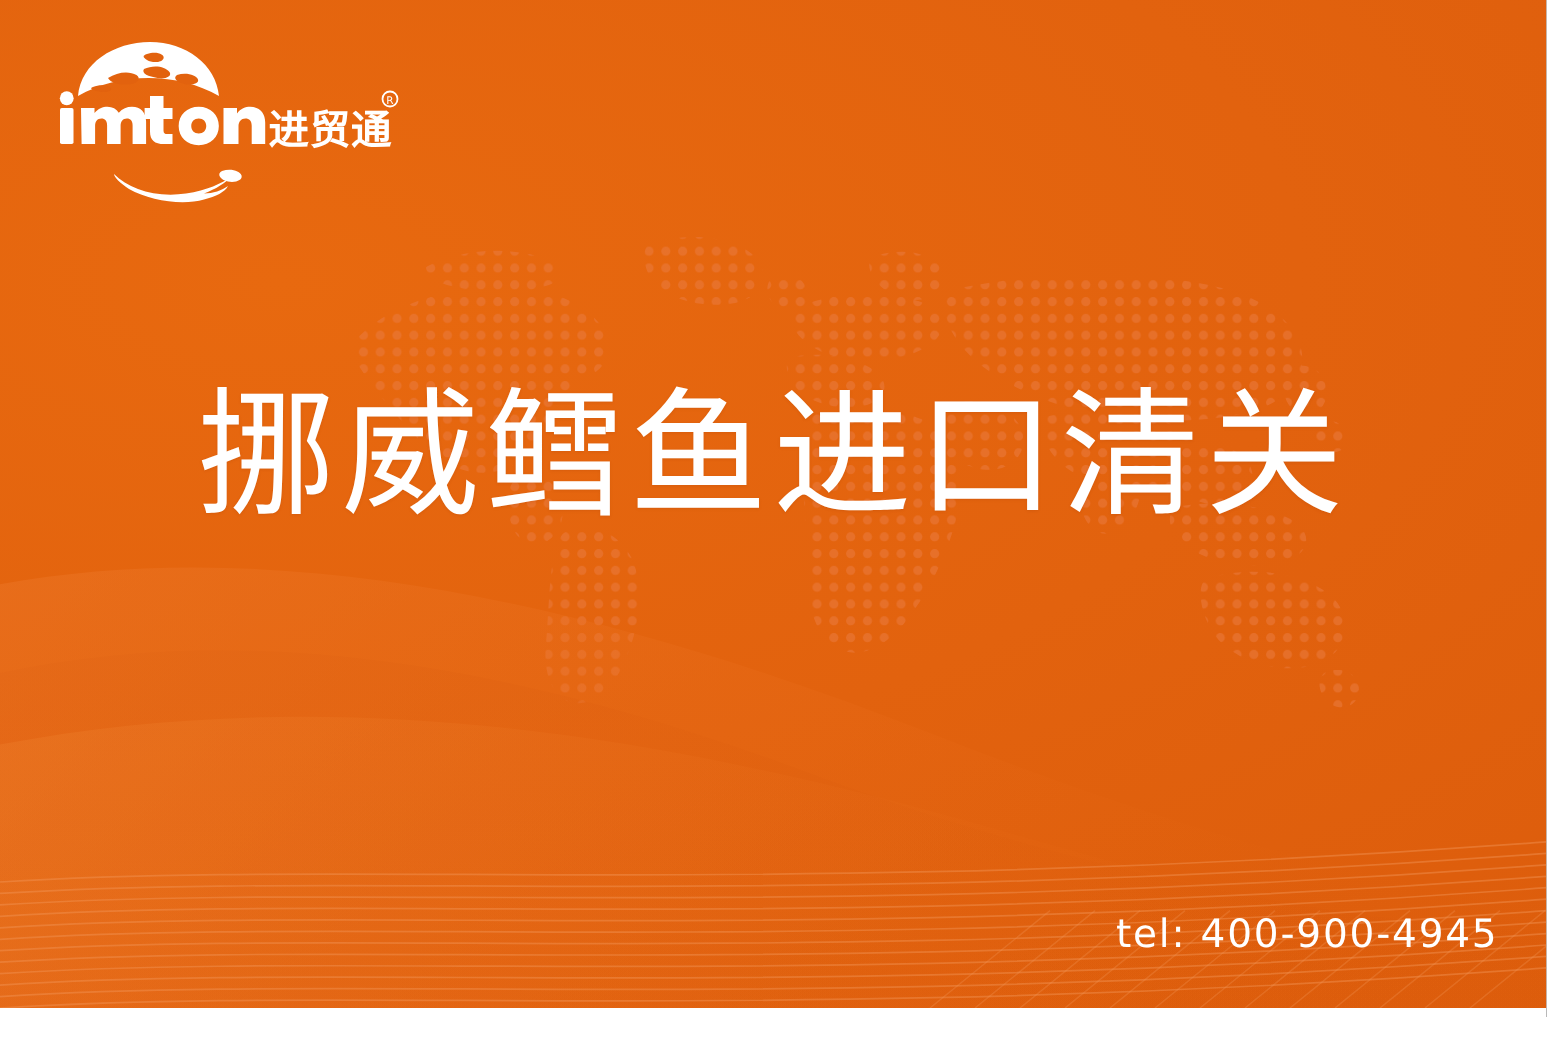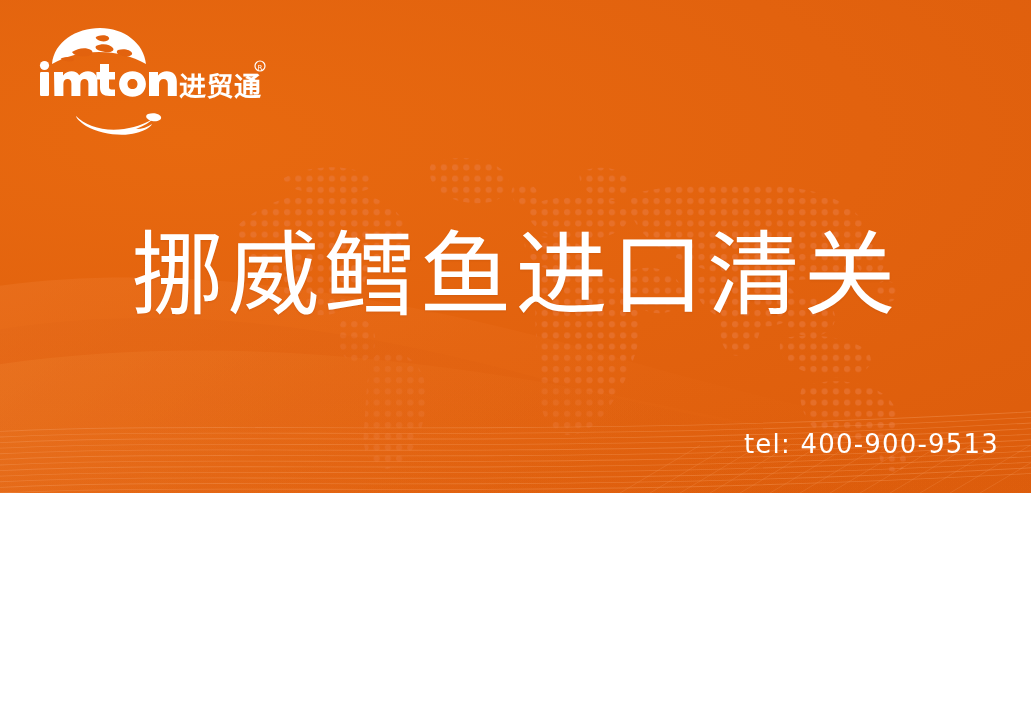--- a/index.html
+++ b/index.html
@@ -8,21 +8,21 @@
     padding: 0;
     background: #ffffff;
   }
   body {
     font-family: "Liberation Sans", "DejaVu Sans", sans-serif;
   }
 
   .banner {
     position: relative;
     width: 1031px;
-    height: 493px;
+    height: 672px;
     overflow: hidden;
     background: #737373;
     box-sizing: border-box;
   }
 
   
   .bg-base {
     position: absolute;
     inset: 0;
     background:
@@ -55,21 +55,21 @@
     top: 26px;
     width: 190px;
     height: 84px;
   }
   .logo svg { display:block; width:100%; height:100%; overflow: visible; }
 
   
   .headline {
     position: absolute;
     left: 0;
-    top: 212px;
+    top: 240px;
     width: 1031px;
     text-align: center;
     color: #ffffff;
     font-size: 92px;
     line-height: 128px;
     letter-spacing: 4px;
     font-weight: 400;
     font-family: "DejaVu Sans", "Liberation Sans", sans-serif;
     text-shadow: 0 1px 2px rgba(150,55,0,0.18);
     white-space: nowrap;
@@ -277,15 +277,15 @@
                  C112,102 106,105 98,107 C84,111 62,108 48,100 C42,96 38,92 38,90 Z"></path>
         <path d="M110,88 C116,86 122,88 123,91 C124,94 119,96 114,95 C109,94 106,90 110,88 Z"></path>
       </g>
     </svg>
   </div>
 
   <div class="headline">
     <span class="line line1">挪威鳕鱼进口清关</span>
   </div>
 
-  <div class="tel">tel: 400-900-9513</div>
+  <div class="tel">tel: 400-900-4945</div>
 
 </div>
 
 </body></html>

